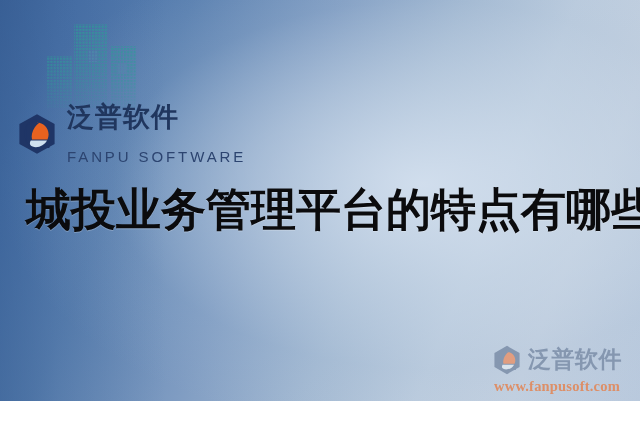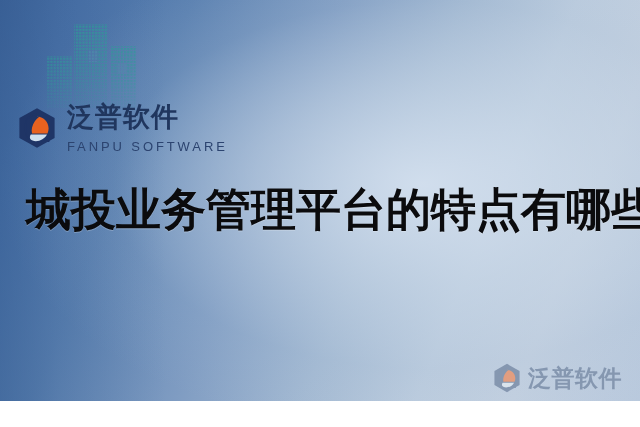--- a/index.html
+++ b/index.html
@@ -89,26 +89,26 @@
     font-family: "DejaVu Sans", "Liberation Sans", sans-serif;
     font-size: 27px;
     font-weight: 700;
     line-height: 1.02;
     color: #20365e;
     letter-spacing: 1px;
     white-space: nowrap;
   }
   .logo-en {
     font-family: "Liberation Sans", sans-serif;
-    font-size: 13px;
+    font-size: 15px;
     font-weight: 400;
     line-height: 1.1;
     color: #2c4470;
     letter-spacing: 2.9px;
-    margin-top: 9px;
+    margin-top: 18px;
     white-space: nowrap;
   }
 
   
   .headline {
     position: absolute;
     left: 0;
     top: 181px;
     width: 640px;
     text-align: center;
@@ -253,15 +253,16 @@
                    L10.6 12.6 Z" fill="#8193ad"></path>
           <path d="M20.6 9.6 C27.4 9.6 32.6 14.6 32.6 21.6 C32.6 23.4 32.2 25.0 31.5 26.4
                    L16.0 26.4 C15.2 23.0 16.0 18.0 19.0 14.0 C20.2 12.4 21.6 11.0 23.0 9.9
                    C22.2 9.7 21.4 9.6 20.6 9.6 Z" fill="#e59a78"></path>
           <path d="M14.8 27.6 L31.0 27.6 C28.8 31.6 24.6 34.2 19.8 34.2
                    C17.4 34.2 15.6 33.4 14.3 32.0 C13.6 30.6 13.9 28.9 14.8 27.6 Z" fill="#dde6ef"></path>
         </svg>
       </span>
       <span class="wm-cn">泛普软件</span>
     </div>
+    <div class="wm-url">www.fanpusoft.com</div>
   </div>
 
 </div>
 
 </body></html>

